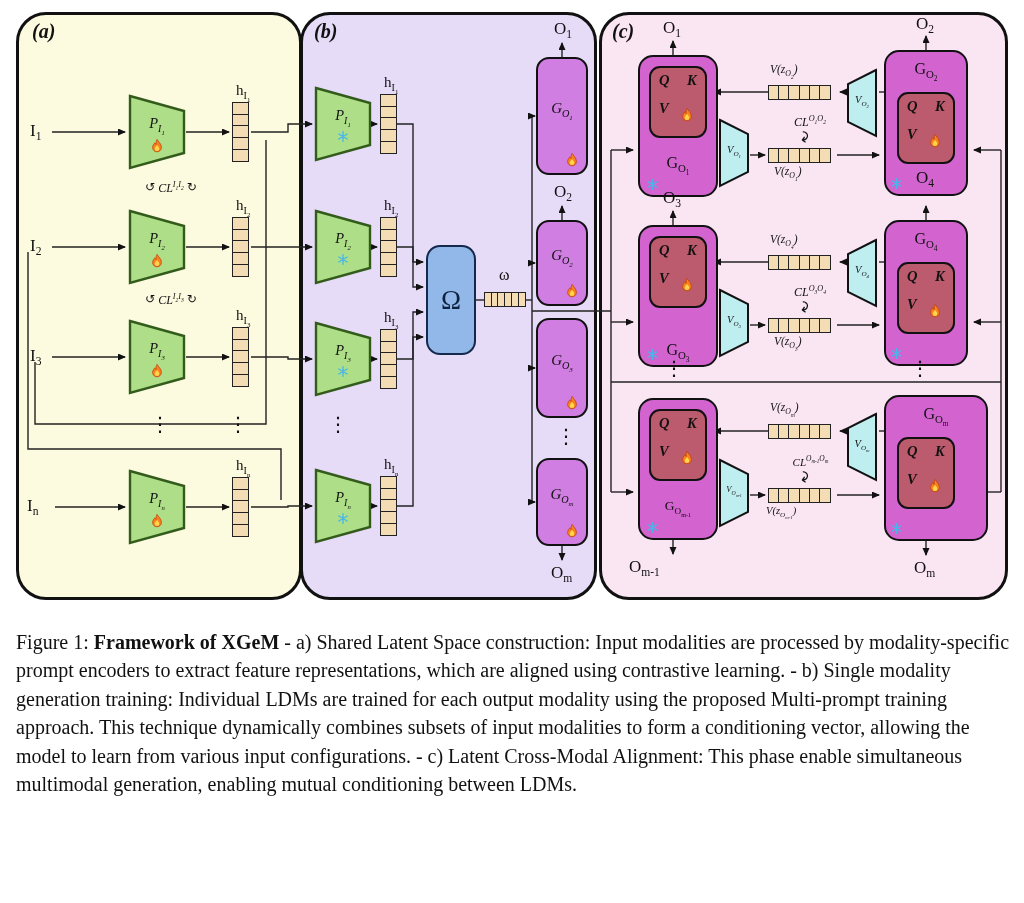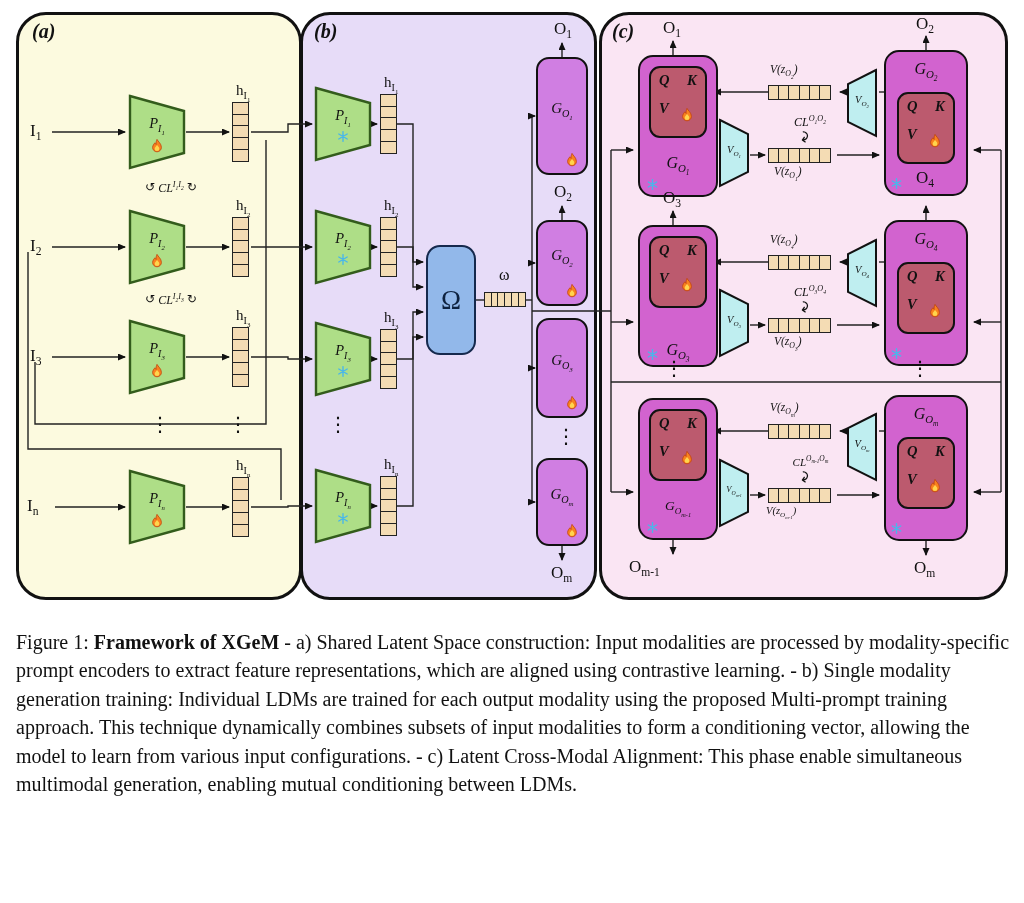--- a/index.html
+++ b/index.html
@@ -22,21 +22,21 @@
 .trap{position:absolute;width:58px;height:76px}
 .trap .shape,.vtrap .shape{position:absolute;left:0;top:0;width:100%;height:100%}
 .trap .tl{position:absolute;left:0;right:0;top:21px;text-align:center;font-style:italic;font-size:14.5px}
 .trap .ic{position:absolute;left:50%;transform:translateX(-50%);top:45px}
 .vtrap{position:absolute;width:32px;height:70px}
 .vtrap .tl{position:absolute;left:0;right:0;top:26px;text-align:center;font-style:italic;font-size:10.5px}
 .gblock{position:absolute;width:52px;background:#d07ee2;border:2.6px solid #111;border-radius:13px;display:flex;align-items:center;justify-content:center}
 .gblock .tl{font-style:italic;font-size:15px;margin-top:-10px}
 .gblock .ic{position:absolute;right:8px;bottom:6px}
 .cblock{position:absolute;background:#d263cf;border:2.8px solid #111;border-radius:15px}
-.clabel{position:absolute;left:0;right:0;text-align:center;font-style:italic;font-size:15px}
+.clabel{position:absolute;left:0;right:0;text-align:center;font-size:15px}
 .qkv{position:absolute;width:58px;height:72px;background:#bc5a6e;border:2.2px solid #111;border-radius:11px}
 .qkv span{position:absolute;font-style:italic;font-weight:bold;font-size:14.5px}
 .flake{position:absolute}
 .dots{position:absolute;font-size:20px;color:#111;font-family:"DejaVu Sans",sans-serif}
 .cl{position:absolute;font-style:italic;font-size:12px;white-space:nowrap}
 .glyph{font-family:"DejaVu Sans",sans-serif;font-style:normal}
 .fire{display:block;width:12px;height:14px}
 .snow{display:block;width:11px;height:11px}
 #wires{position:absolute;left:0;top:0;width:1024px;height:612px;pointer-events:none}
 #wires line,#wires polyline{stroke:#222;stroke-width:1.4;fill:none}
@@ -557,21 +557,21 @@
           </g>
         </svg>
       </span>
   </div>
   <div class="vtrap" style="left:718px;top:458px">
     <svg class="shape" viewBox="0 0 32 70">
         <polygon points="2,2 30,16 30,54 2,68" fill="#bfeef0" stroke="#111" stroke-width="2"></polygon>
       </svg>
     <div class="tl" style="font-size:8.5px">V<sub>O<sub>m-1</sub></sub></div>
   </div>
-  <div class="cblock" style="left:884px;top:395px;width:84px;height:146px">
+  <div class="cblock" style="left:884px;top:395px;width:104px;height:146px">
     <div class="clabel" style="top:8px;font-size:16px">G<sub>O<sub>m</sub></sub></div>
     <div class="qkv" style="left:11px;top:40px">
       <span style="left:8px;top:4px">Q</span>
       <span style="left:36px;top:4px">K</span>
       <span style="left:8px;top:32px">V</span>
       <span class="abs" style="left:30px;top:40px">
           <svg class="fire" viewBox="0 0 12 14">
             <path d="M6 .4C7 2.5 10.4 4.6 10.4 8.4a4.4 4.4 0 0 1-8.8 0C1.6 6.6 3 5 3.9 3.8c.4 1.1 1.3 1.7 1.3 1.7C4.8 3.7 5.4 1.7 6 .4Z" fill="#f8821f" stroke="#c2410c" stroke-width=".8"></path>
             <path d="M6 6.1c.8 1.2 2.3 1.9 2.3 3.7a2.3 2.3 0 0 1-4.6 0C3.7 8.5 5.1 7.5 6 6.1Z" fill="#ffd54d"></path>
           </svg>

